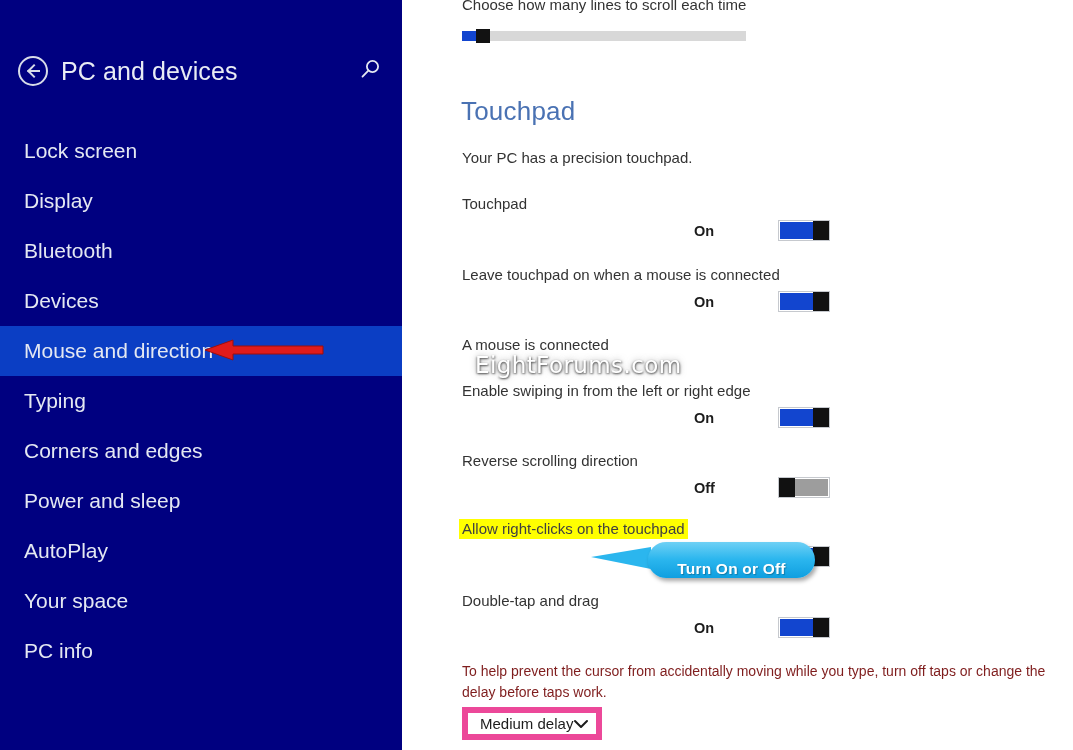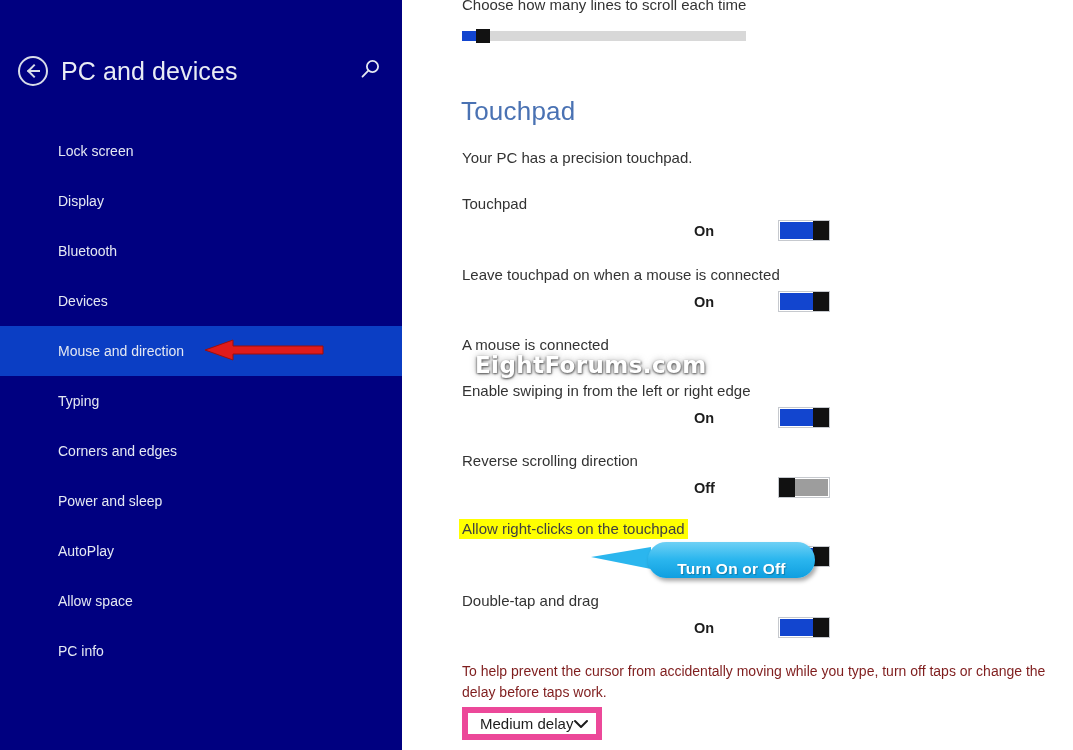--- a/index.html
+++ b/index.html
@@ -93,24 +93,24 @@
   .nav-list {
     position: absolute;
     left: 0;
     top: 126px;
     width: 402px;
   }
   .nav-item {
     height: 50px;
     display: flex;
     align-items: center;
-    padding-left: 58px;
+    padding-left: 24px;
     box-sizing: border-box;
     color: #e4e8f2;
-    font-size: 14px;
+    font-size: 21px;
     font-weight: 400;
     cursor: pointer;
     position: relative;
   }
   .nav-item.selected {
     background: #0b3ec4;
   }
   .nav-label { white-space: nowrap; }
 
   
@@ -279,21 +279,21 @@
     white-space: nowrap;
   }
   .chev { flex: 0 0 auto; }
 
   
   .watermark {
     position: absolute;
     left: 475px;
     top: 352px;
     font-size: 23px;
-    font-weight: bold;
+    font-weight: normal;
     color: #ffffff;
     letter-spacing: 0.4px;
     font-family: "DejaVu Sans", sans-serif;
     text-shadow:
        1px 1px 2px rgba(90,90,90,0.85),
       -1px 1px 2px rgba(90,90,90,0.55),
        0 0 6px rgba(120,120,120,0.6);
     pointer-events: none;
     white-space: nowrap;
   }
@@ -377,21 +377,21 @@
       <div class="nav-item">
         <span class="nav-label">Corners and edges</span>
       </div>
       <div class="nav-item">
         <span class="nav-label">Power and sleep</span>
       </div>
       <div class="nav-item">
         <span class="nav-label">AutoPlay</span>
       </div>
       <div class="nav-item">
-        <span class="nav-label">Allow space</span>
+        <span class="nav-label">Your space</span>
       </div>
       <div class="nav-item">
         <span class="nav-label">PC info</span>
       </div>
     </div>
   </div>
 
   <div class="red-arrow">
     <svg width="122" height="24" viewBox="0 0 122 24" aria-hidden="true">
       <path d="M2 12 L30 2 L30 8 L120 8 L120 16 L30 16 L30 22 Z" fill="#e01b1b" stroke="#9a0f0f" stroke-width="1" stroke-linejoin="round"></path>

